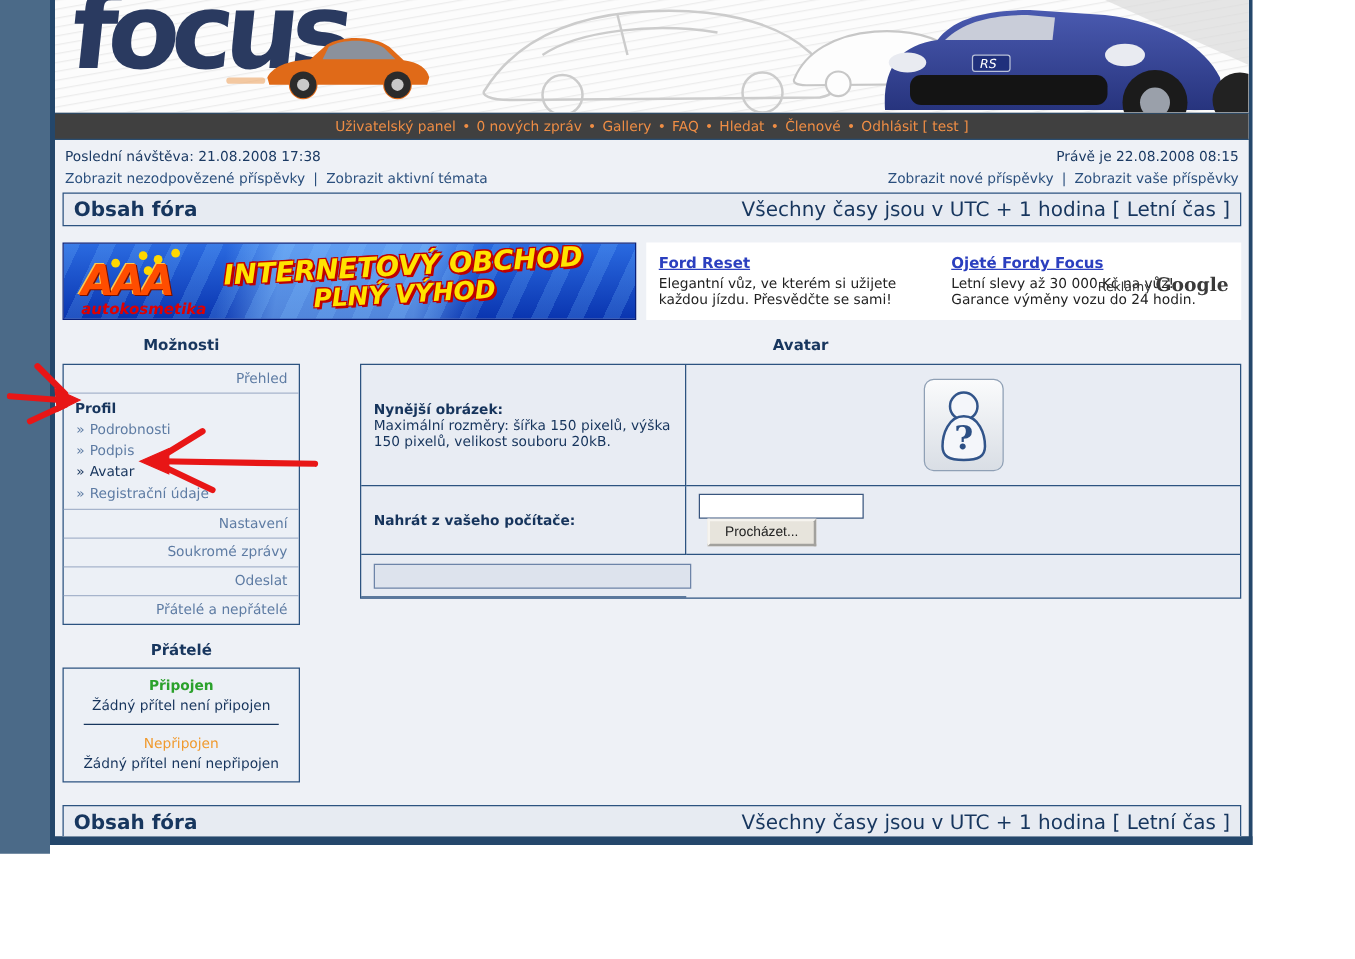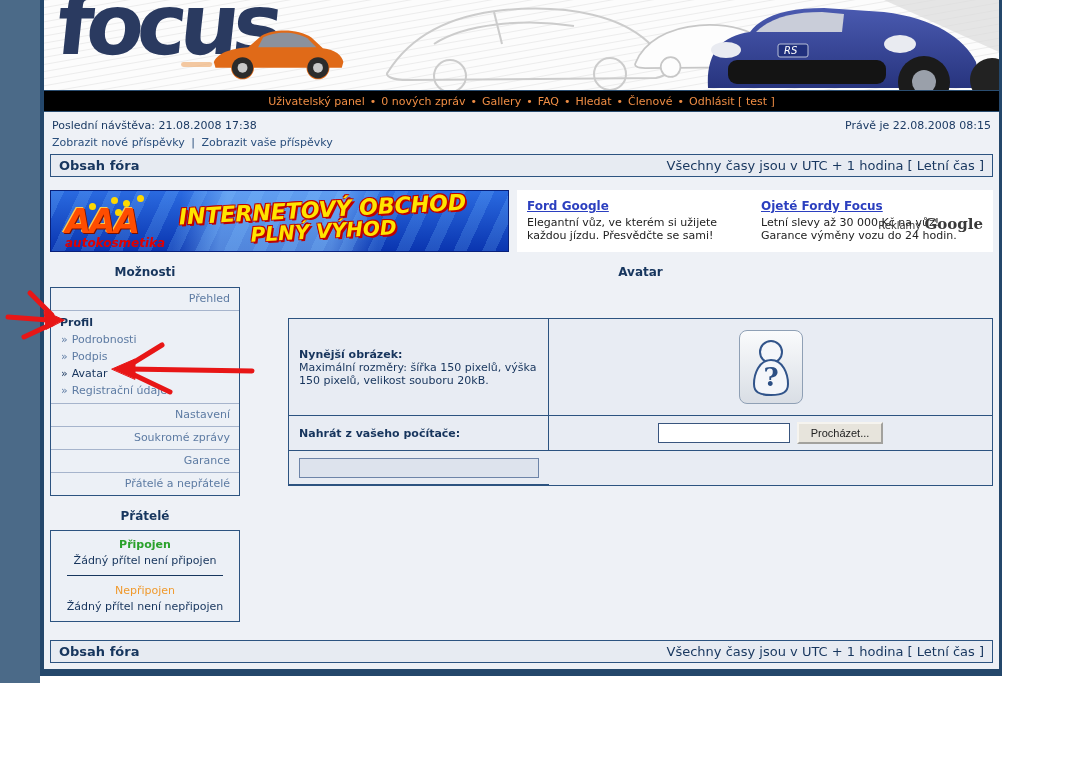--- a/index.html
+++ b/index.html
@@ -10,35 +10,35 @@
   .leftstrip { position:absolute; left:0; top:0; width:40px; height:683px; background:#4b6a88; }
 
   .wrapper { position:absolute; left:40px; top:0; width:962px; height:676px;
              background:#eef1f6; border-left:4px solid #24476b; border-right:3px solid #24476b;
              border-bottom:7px solid #24476b; overflow:hidden; }
 
   
   .banner { height:90px; background:#fcfcfc; position:relative; overflow:hidden; }
 
   
-  .navbar { height:22px; background:#000000; border-top:1px solid #2a4d70; border-bottom:1px solid #2a4d70;
+  .navbar { height:22px; background:#404040; border-top:1px solid #2a4d70; border-bottom:1px solid #2a4d70;
             display:flex; align-items:center; justify-content:center; font-size:11px; }
   .navbar a { color:#ef8d44; text-decoration:none; margin:0 3px; cursor:pointer; }
   .navsep { color:#ef8d44; margin:0 2px; }
 
   .content { padding:4px 6px 0; }
 
   
   .inforow { display:flex; justify-content:space-between; font-size:11px; color:#1b3a63; padding:3px 2px 1px;gap:15px; }
   .inforow a { color:#2a4f7d; text-decoration:none; }
   .linksep { color:#2a4f7d; margin:0 3px; }
 
   
   .bar { display:flex; justify-content:space-between; align-items:center; border:1px solid #2c5380;
-         background:#e7ebf2; padding:3px 8px; font-size:13px; color:#17365e; margin-top:4px; }
+         background:#e7ebf2; padding:3px 8px; font-size:16px; color:#17365e; margin-top:4px; }
   .bar-title { font-weight:bold; }
 
   
   .ad-row { display:flex; gap:8px; margin:13px 0 0; }
   .adbanner { width:470px; height:62px; position:relative; cursor:pointer; border:1px solid #08207a;
     background:
       linear-gradient(100deg, rgba(0,0,0,0) 28%, rgba(140,200,255,.55) 38%, rgba(140,200,255,.55) 62%, rgba(0,0,0,0) 72%),
       repeating-linear-gradient(115deg, rgba(120,190,255,.22) 0 12px, rgba(0,0,0,0) 12px 26px),
       linear-gradient(180deg,#2a6ae0,#0a35b0);
     display:flex; align-items:center; overflow:hidden; }
@@ -77,30 +77,30 @@
 
   .friends-head { font-size:12px; font-weight:bold; color:#17365e; text-align:center; padding:13px 0 7px; }
   .friends-box { border:1px solid #2c5380; background:#ecf0f6; text-align:center; font-size:11px;
                  color:#16345c; padding:7px 4px 8px; }
   .friend-online { color:#2aa12b; font-weight:bold; }
   .friend-offline { color:#f09a2e; font-weight:normal; }
   .friends-box .fline { margin-top:3px; }
   .friends-box hr { border:none; border-top:1px solid #17365e; margin:8px 12px; }
 
   
-  .panel { border:1px solid #2c5380; background:#e8ecf3;margin-top:31px; }
+  .panel { border:1px solid #2c5380; background:#e8ecf3; }
   .ptable { display:grid; grid-template-columns:260px 1fr; }
   .pcell { border-bottom:1px solid #2c5380; font-size:11px; color:#16345c; padding:6px 10px;
            display:flex; flex-direction:column; justify-content:center; }
   .plabel { border-right:1px solid #2c5380; }
   .pcell b { font-size:11px; }
   .row1 { min-height:97px; }
   .row2 { min-height:31px; }
   .row3 { min-height:34px; }
-  .pfield { flex-direction:row; align-items:center; }
+  .pfield { flex-direction:column; align-items:flex-start; }
   .avatar-wrap { align-items:center; }
   .avatar-ph { width:64px; height:74px; border:1px solid #8fa0b5; border-radius:8px;
                background:linear-gradient(180deg,#fafbfc,#d9dee5); display:flex; align-items:center; justify-content:center; }
   .file-input { width:132px; height:20px; border:1px solid #39557e; background:#fff; font-size:11px; padding:0 3px; }
   .browse-btn { height:22px; background:#e7e4dc; border:2px outset #f6f4ef; font-size:11px; padding:1px 12px;
                 color:#222; margin-left:7px; cursor:pointer; }
   .url-input { width:254px; height:20px; border:1px solid #6d84a8; background:#dde3ed; font-size:11px; padding:0 3px; }
   .btnrow { grid-column:1 / 3; display:flex; justify-content:center; gap:9px; padding:5px 0 6px; }
   .btn { border:1px solid #49659c; background:linear-gradient(#f7f9fc,#dde3ec); color:#16345c;
          font-size:12px; padding:2px 15px; cursor:pointer; font-family:inherit; }
@@ -195,20 +195,25 @@
     </div>
 
     <div class="content">
 
       <div class="inforow">
         <span>Poslední návštěva: 21.08.2008 17:38</span>
         <span>Právě je 22.08.2008 08:15</span>
       </div>
       <div class="inforow">
         <span>
+          <a>Zobrazit nezodpovězené příspěvky</a>
+          <span class="linksep">|</span>
+          <a>Zobrazit aktivní témata</a>
+        </span>
+        <span>
           <a>Zobrazit nové příspěvky</a>
           <span class="linksep">|</span>
           <a>Zobrazit vaše příspěvky</a>
         </span>
       </div>
 
       <div class="bar">
         <a class="bar-title" style="color:#17365e;text-decoration:none;">Obsah fóra</a>
         <span>Všechny časy jsou v UTC + 1 hodina [ Letní čas ]</span>
       </div>
@@ -218,21 +223,21 @@
           <div class="dots"></div>
           <span class="aaa">AAA</span>
           <span class="autokos">autokosmetika</span>
           <div class="adtext">
             <div class="adline1">INTERNETOVÝ OBCHOD</div>
             <div class="adline1 adline2">PLNÝ VÝHOD</div>
           </div>
         </div>
         <div class="googlebox">
           <div class="gad">
-            <a class="gad-title">Ford Google</a>
+            <a class="gad-title">Ford Reset</a>
             <div class="gad-body">Elegantní vůz, ve kterém si užijete každou jízdu. Přesvědčte se sami!</div>
           </div>
           <div class="gad">
             <a class="gad-title">Ojeté Fordy Focus</a>
             <div class="gad-body">Letní slevy až 30 000 Kč na vůz! Garance výměny vozu do 24 hodin.</div>
           </div>
           <div class="gattr">
             <span>Reklamy</span>
             <span class="google">Google</span>
           </div>
@@ -262,21 +267,21 @@
                 <span class="pref">»</span><a>Registrační údaje</a>
               </div>
             </div>
             <div class="menu-item">
               <a>Nastavení</a>
             </div>
             <div class="menu-item">
               <a>Soukromé zprávy</a>
             </div>
             <div class="menu-item">
-              <a>Garance</a>
+              <a>Odeslat</a>
             </div>
             <div class="menu-item">
               <a>Přátelé a nepřátelé</a>
             </div>
           </div>
 
           <div class="friends-head">Přátelé</div>
           <div class="friends-box">
             <div class="friend-online">Připojen</div>
             <div class="fline">Žádný přítel není připojen</div>

